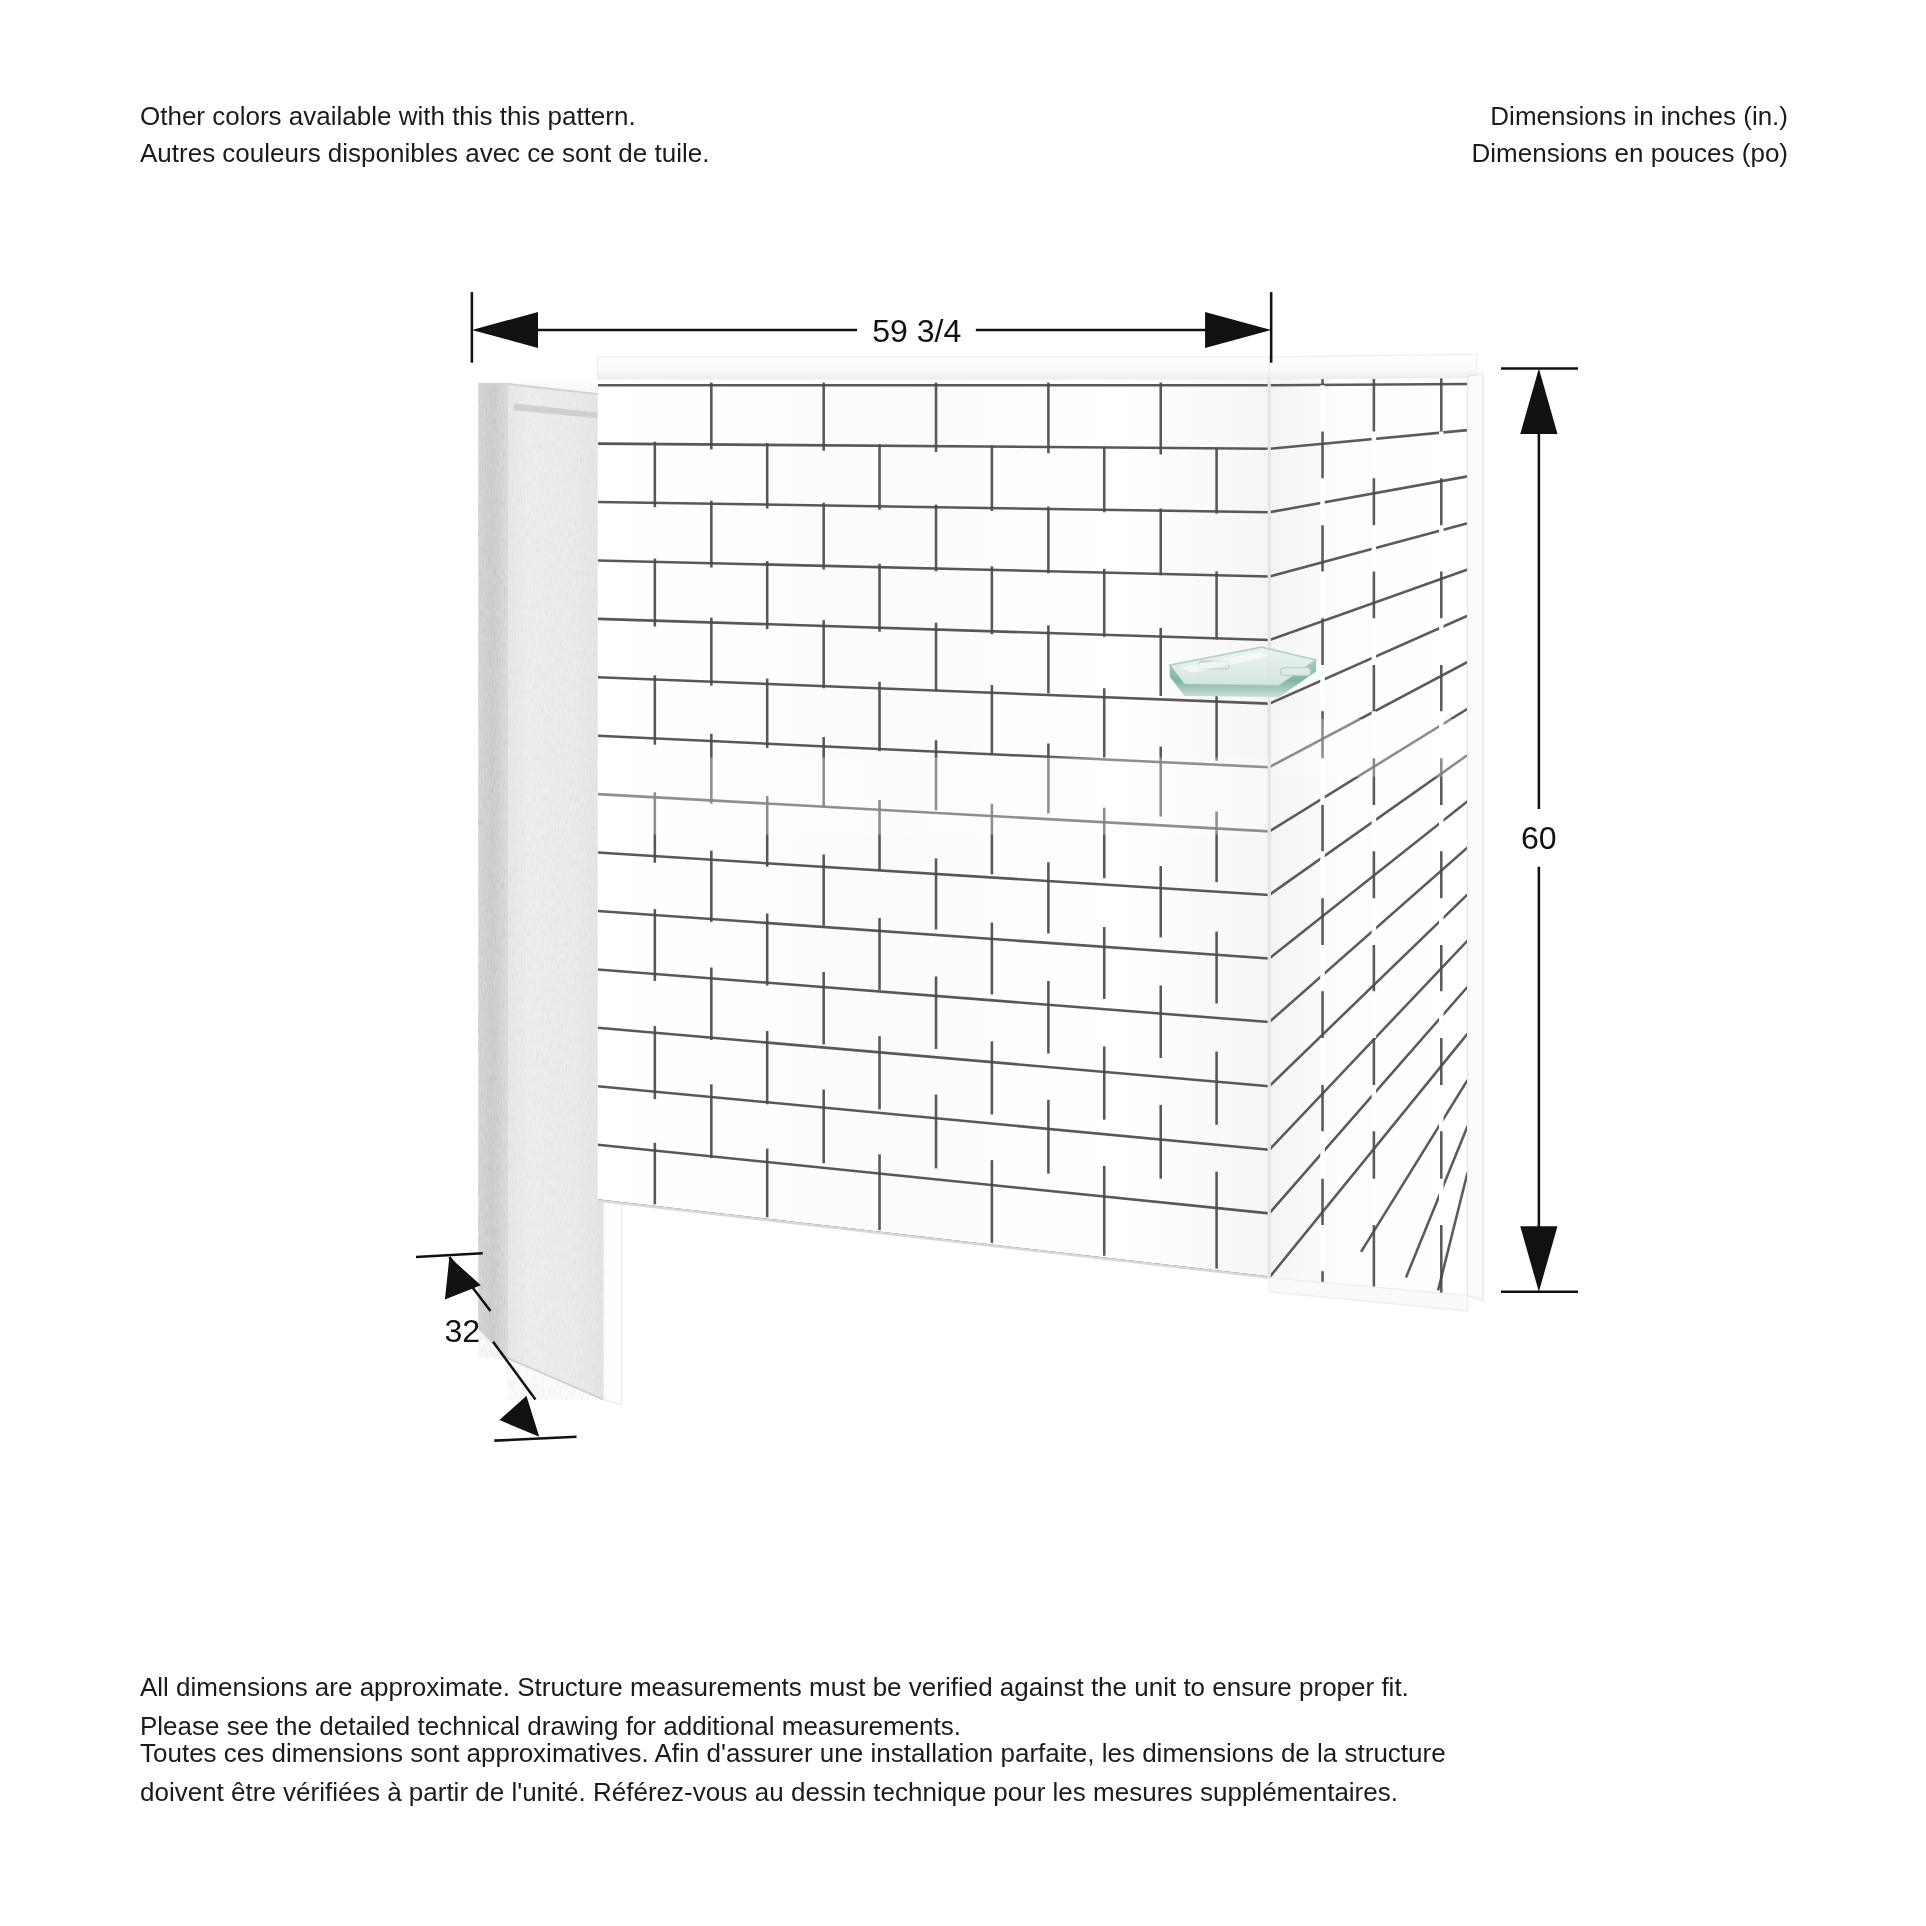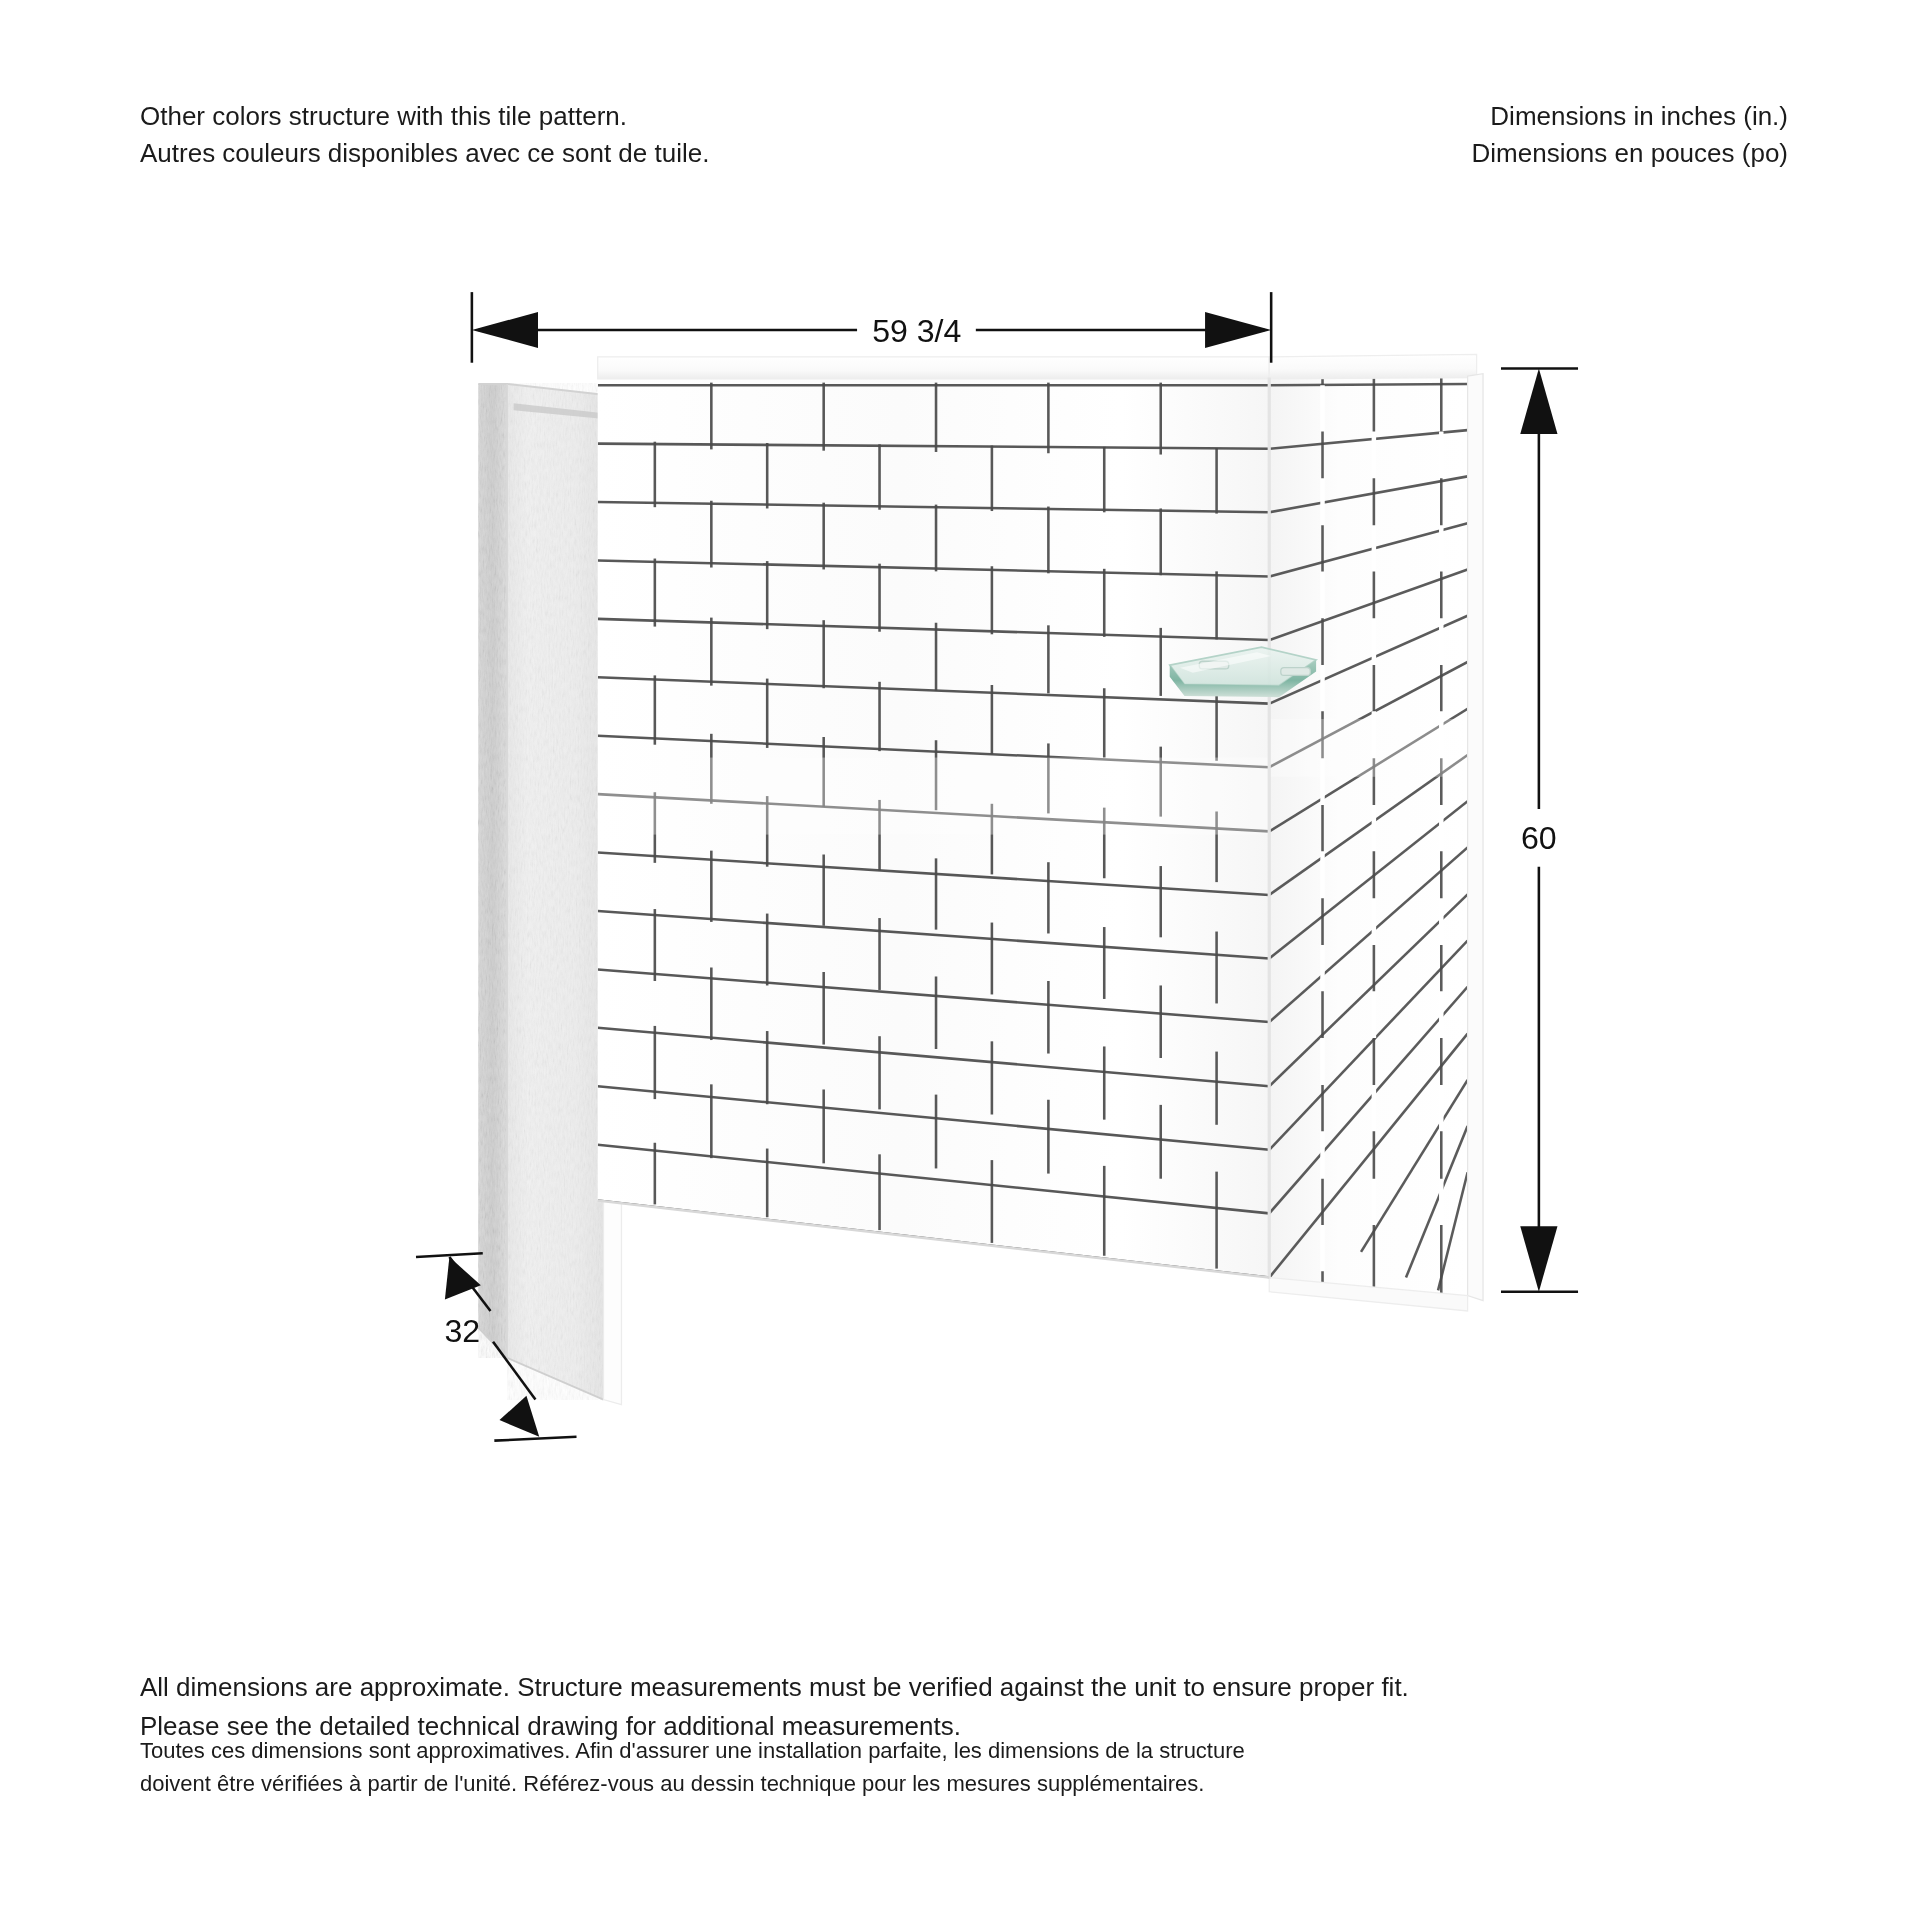--- a/index.html
+++ b/index.html
@@ -17,37 +17,37 @@
     position: absolute;
     font-size: 26px;
     line-height: 1.42;
     color: #1b1b1b;
     white-space: pre;
   }
   #note-left  { left: 140px; top: 98px; text-align: left; }
   #note-right { right: 138px; top: 98px; text-align: right; margin-left: 24px; }
 
   #disclaimer-en { left: 140px; top: 1668px; font-size: 26px; line-height: 1.50; }
-  #disclaimer-fr { left: 140px; top: 1734px; font-size: 22px; line-height: 1.50; }
+  #disclaimer-fr { left: 140px; top: 1734px; font-size: 26px; line-height: 1.50; }
 
   #stage {
     position: absolute;
     left: 0; top: 0;
     width: 1926px; height: 1926px;
   }
   .dimtext {
     font-size: 50px;
     fill: #111111;
     font-family: "Liberation Sans", sans-serif;
   }
 </style>
 </head>
 <body>
 
-<div class="note" id="note-left"><span>Other colors structure with this tile pattern.</span>
+<div class="note" id="note-left"><span>Other colors available with this this pattern.</span>
 <span>Autres couleurs disponibles avec ce sont de tuile.</span></div>
 
 <div class="note" id="note-right"><span>Dimensions in inches (in.)</span>
 <span>Dimensions en pouces (po)</span></div>
 
 <svg id="stage" viewBox="0 0 3000 3000">
   <defs>
 
     <linearGradient id="backSheen" x1="0" y1="0" x2="1" y2="0">
       <stop offset="0%" stop-color="#ffffff"></stop>

